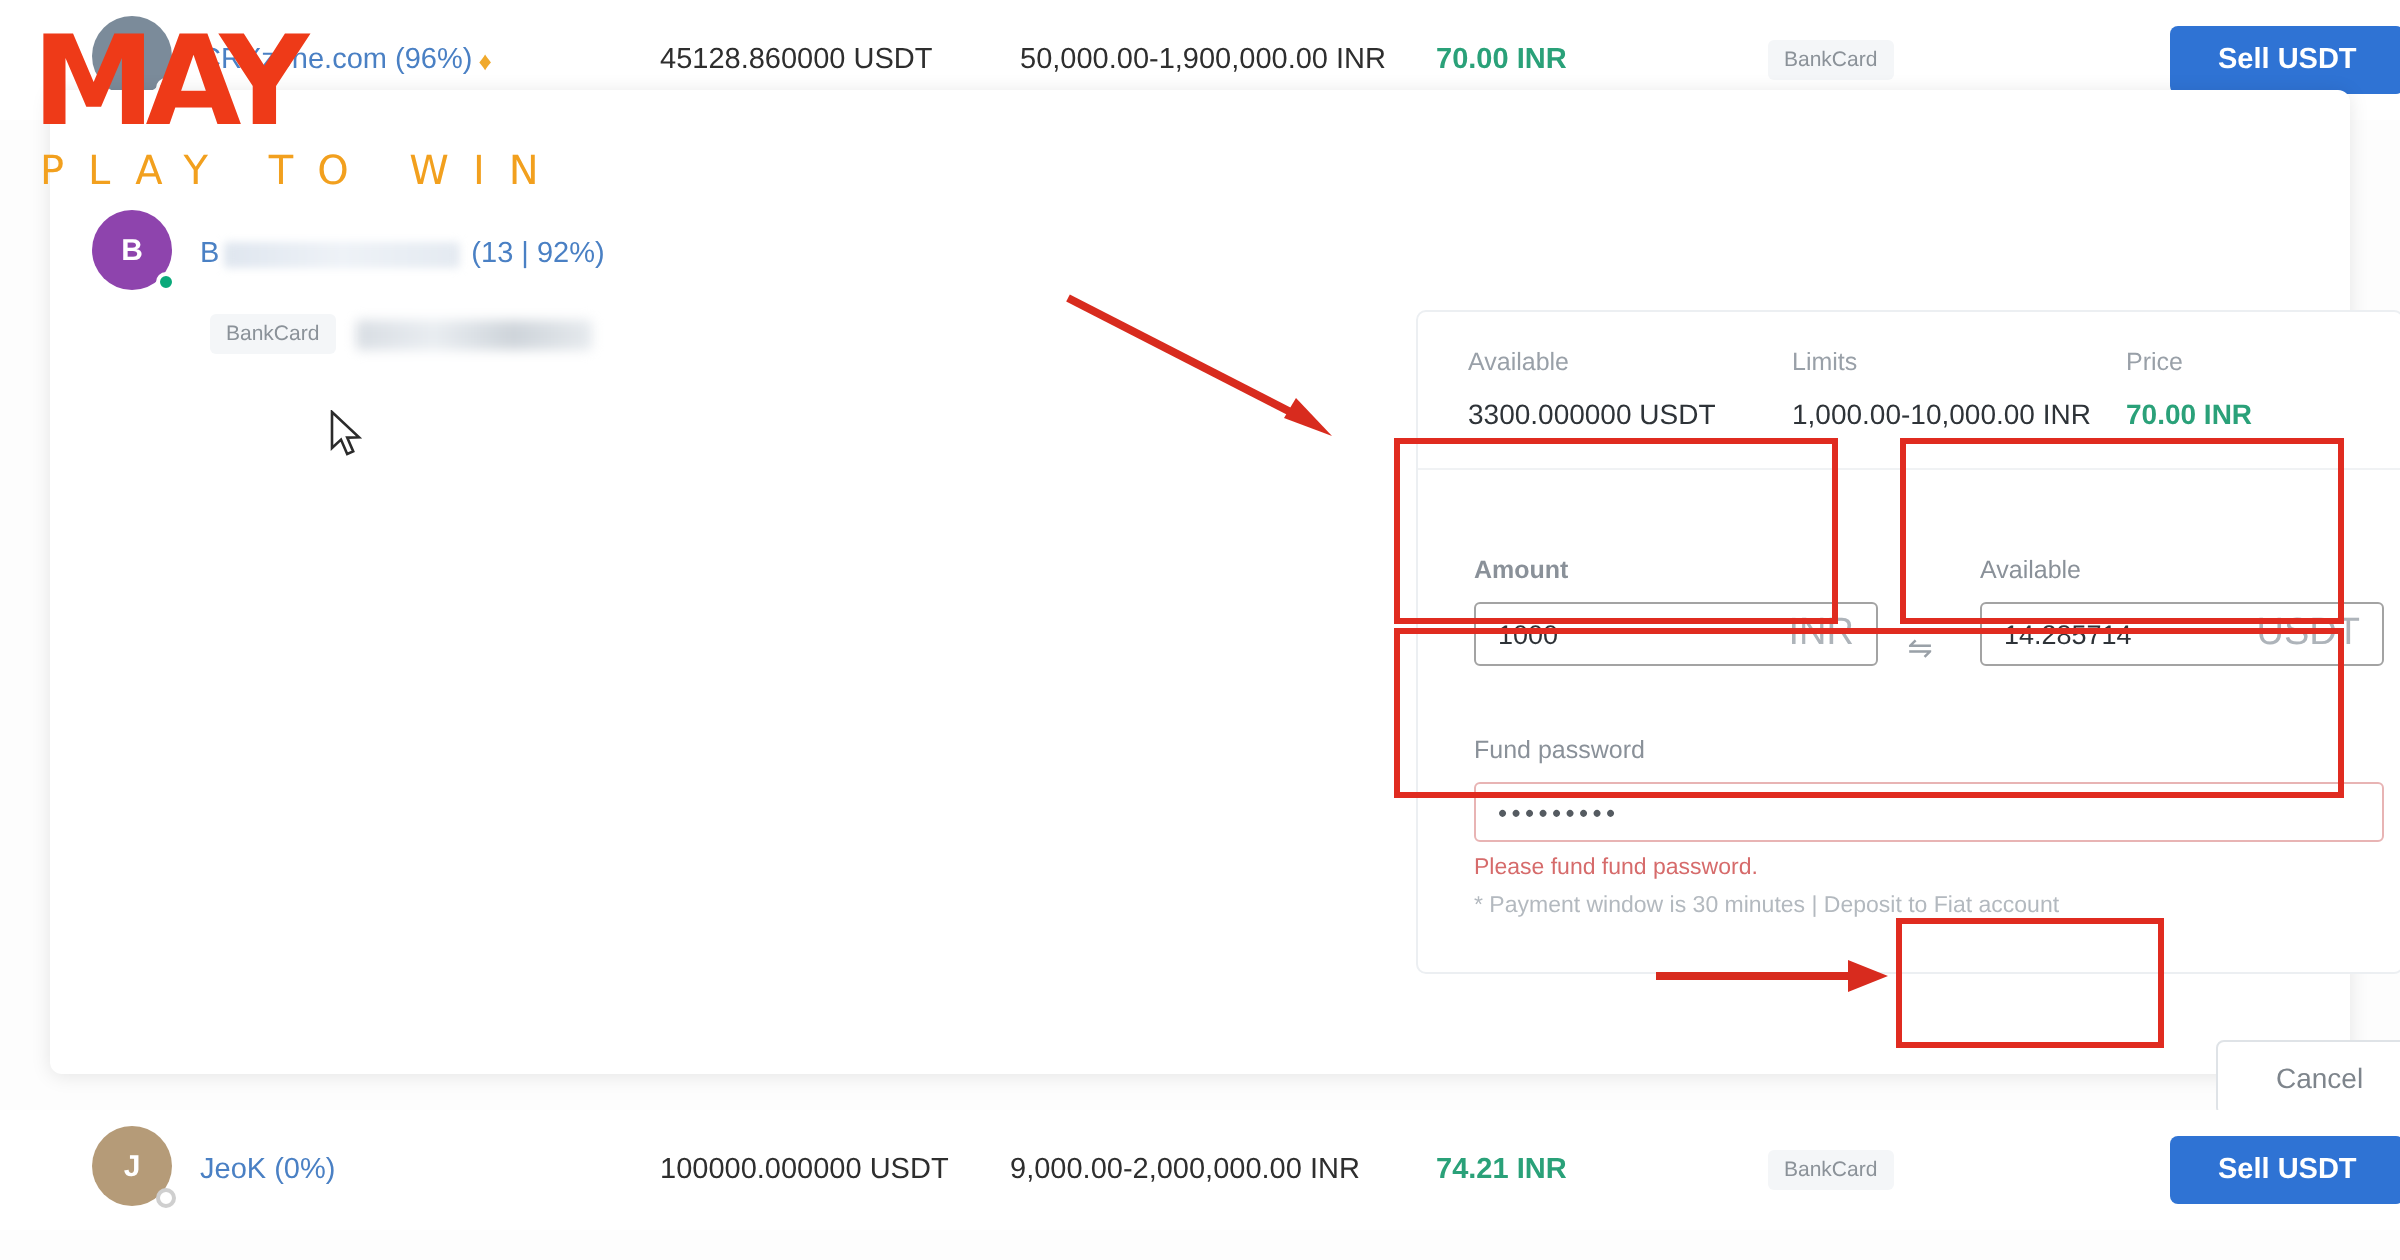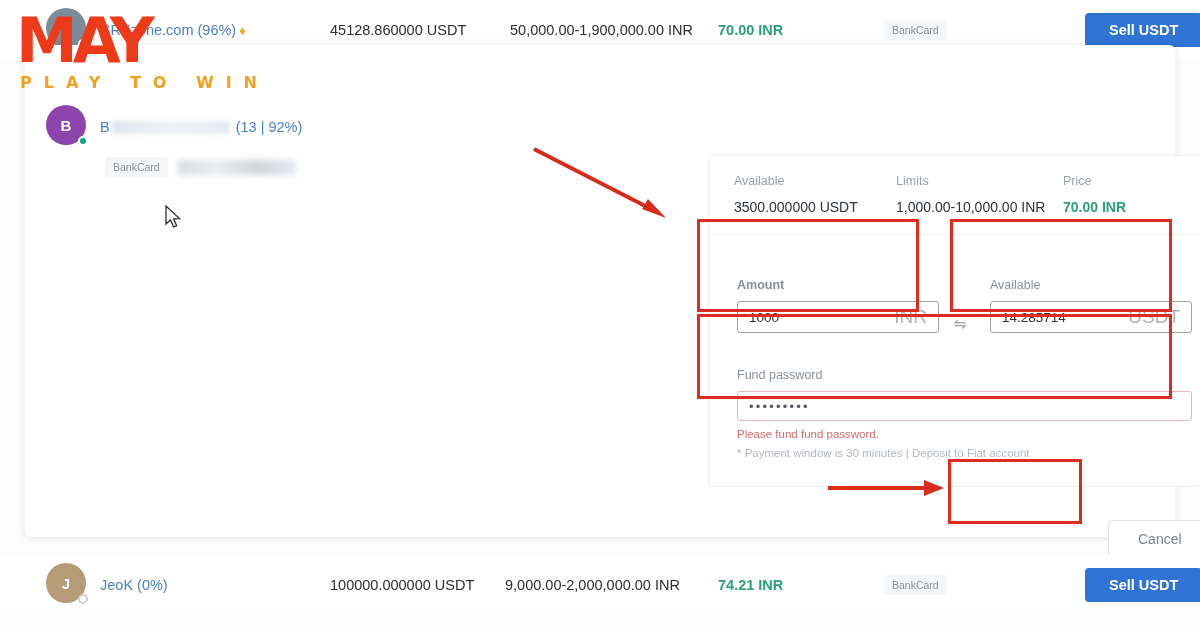--- a/index.html
+++ b/index.html
@@ -154,21 +154,21 @@
   #arrow-horiz { left: 828px; top: 478px; }
 
   
   .logo { position: absolute; left: 16px; top: 16px; pointer-events: none; }
   .logo-may {
     font-size: 62px; font-weight: 900; color: #ee3a18;
     letter-spacing: -5px; line-height: 0.82;
     font-family: "DejaVu Sans", sans-serif;
   }
   .logo-sub {
-    font-size: 16px; font-weight: 700; color: #f2a01e;
+    font-size: 20px; font-weight: 400; color: #f2a01e;
     letter-spacing: 12px; margin-top: 6px; margin-left: 4px;
     font-family: "DejaVu Sans", sans-serif;
   }
 </style>
 </head>
 <body>
 
 <div id="stage">
 
   <div class="row row-top">
@@ -204,21 +204,21 @@
 
     <svg class="cursor-arrow" viewBox="0 0 18 24">
       <path d="M1 1 L1 19 L5.5 14.8 L8.6 22 L11.6 20.7 L8.6 13.8 L14.5 13.6 Z" fill="#ffffff" stroke="#2b2b2b" stroke-width="1.3"></path>
     </svg>
 
     <div class="order-panel">
 
       <div class="summary">
         <div class="col c-a">
           <span class="sum-label">Available</span>
-          <span class="sum-value">3500.000000 USDT</span>
+          <span class="sum-value">3300.000000 USDT</span>
         </div>
         <div class="col c-b">
           <span class="sum-label">Limits</span>
           <span class="sum-value">1,000.00-10,000.00 INR</span>
         </div>
         <div class="col">
           <span class="sum-label">Price</span>
           <span class="sum-value green">70.00 INR</span>
         </div>
       </div>

